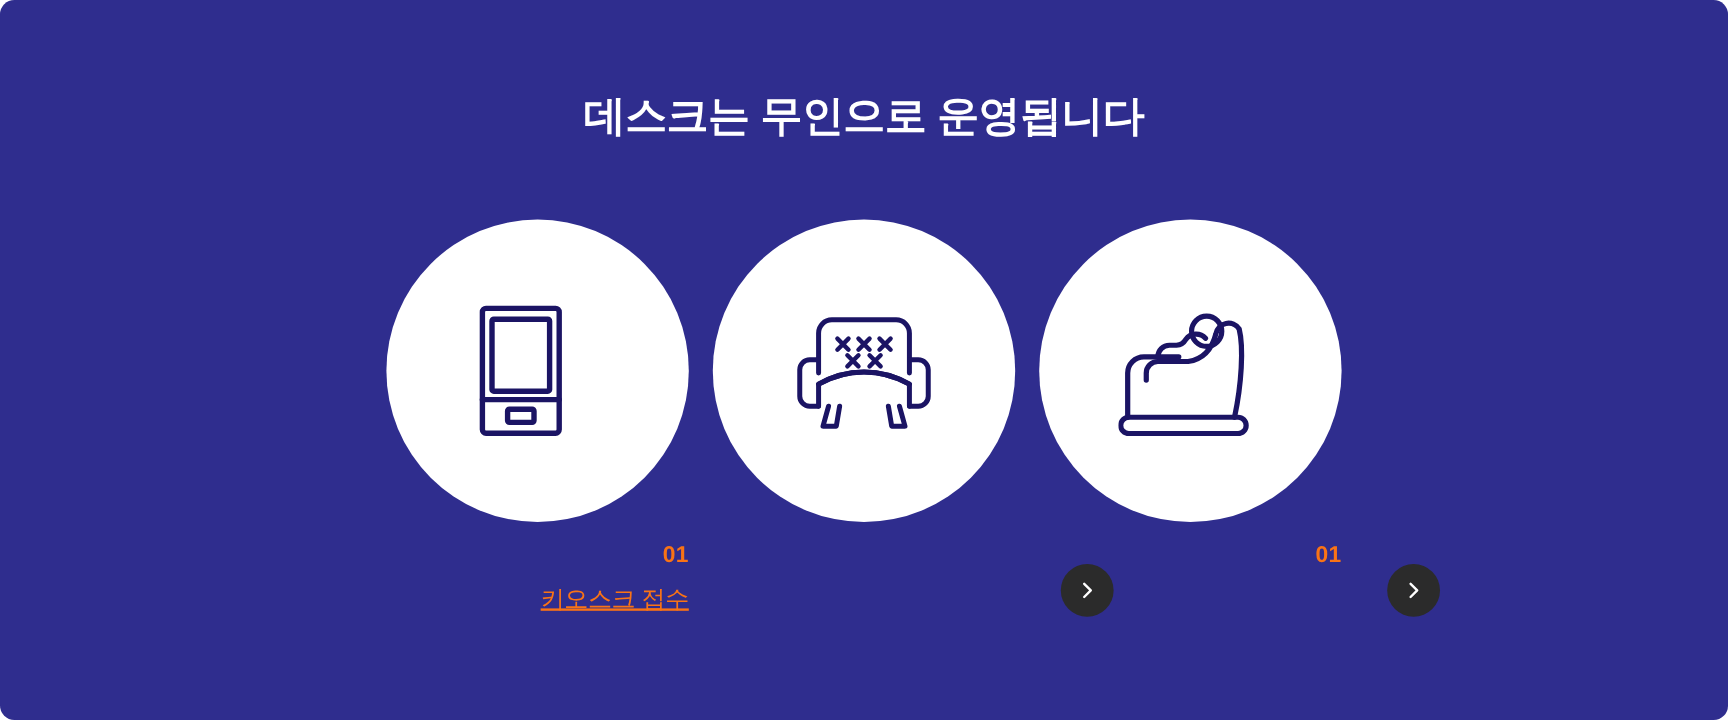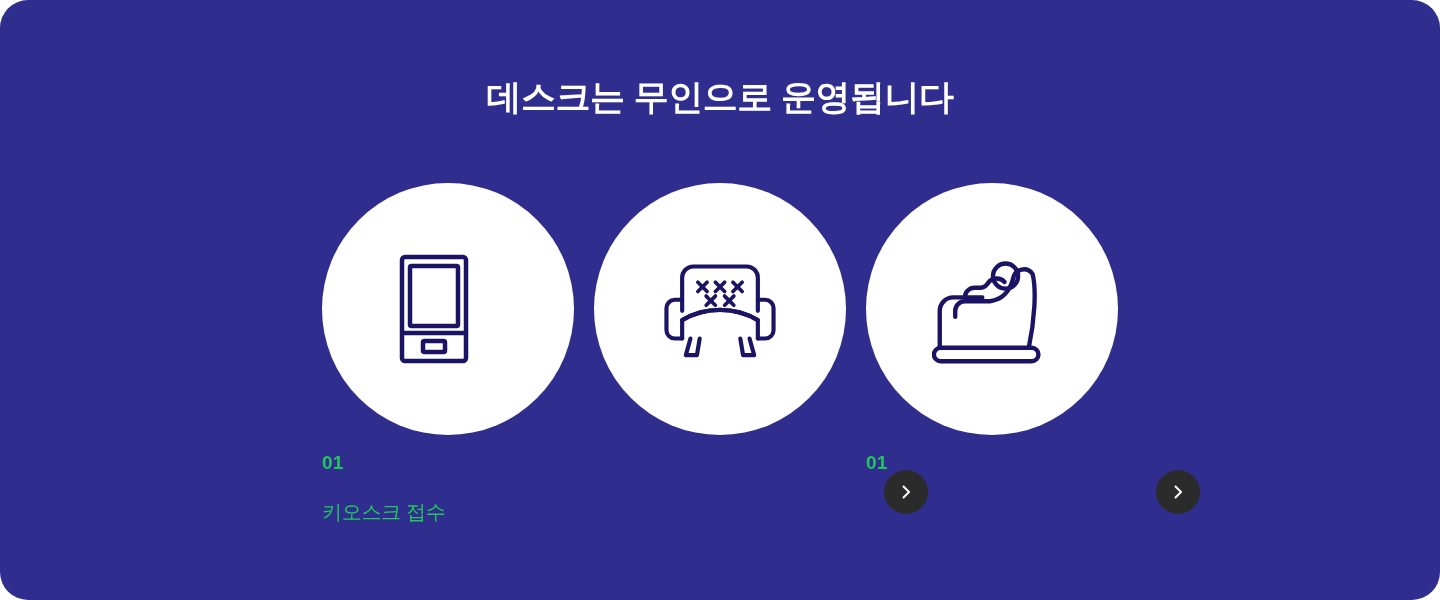--- a/index.html
+++ b/index.html
@@ -14,21 +14,21 @@
     overflow: hidden;
     font-family: "Liberation Sans", "DejaVu Sans", sans-serif;
   }
 
   .banner {
     position: relative;
     width: 1440px;
     height: 600px;
     box-sizing: border-box;
     background: #2F2D8E;
-    border-radius: 28px;
+    border-radius: 12px;
     overflow: hidden;
   }
 
   .banner-title {
     position: absolute;
     top: 76px;
     left: 0;
     width: 100%;
     text-align: center;
     color: #ffffff;
@@ -68,35 +68,36 @@
   }
 
   .step-icon {
     width: 120px;
     height: 120px;
     display: block;
   }
 
   .step-caption {
     margin-top: 14px;
-    text-align: left;
-    color: #22c55e;
+    text-align: right;
+    color: #f97316;
   }
   .step-number {
     font-size: 19px;
     font-weight: bold;
     line-height: 1.45;
     letter-spacing: 0.3px;
   }
   .step-label {
     font-size: 20px;
     font-weight: normal;
     line-height: 1.5;
     letter-spacing: -0.3px;
-    margin-top: 20px;
+    margin-top: 8px;
+    text-decoration: underline;
   }
 
   .arrow-node {
     position: absolute;
     top: 287px;
     width: 44px;
     height: 44px;
     border-radius: 50%;
     background: #2B2B2B;
     display: flex;

